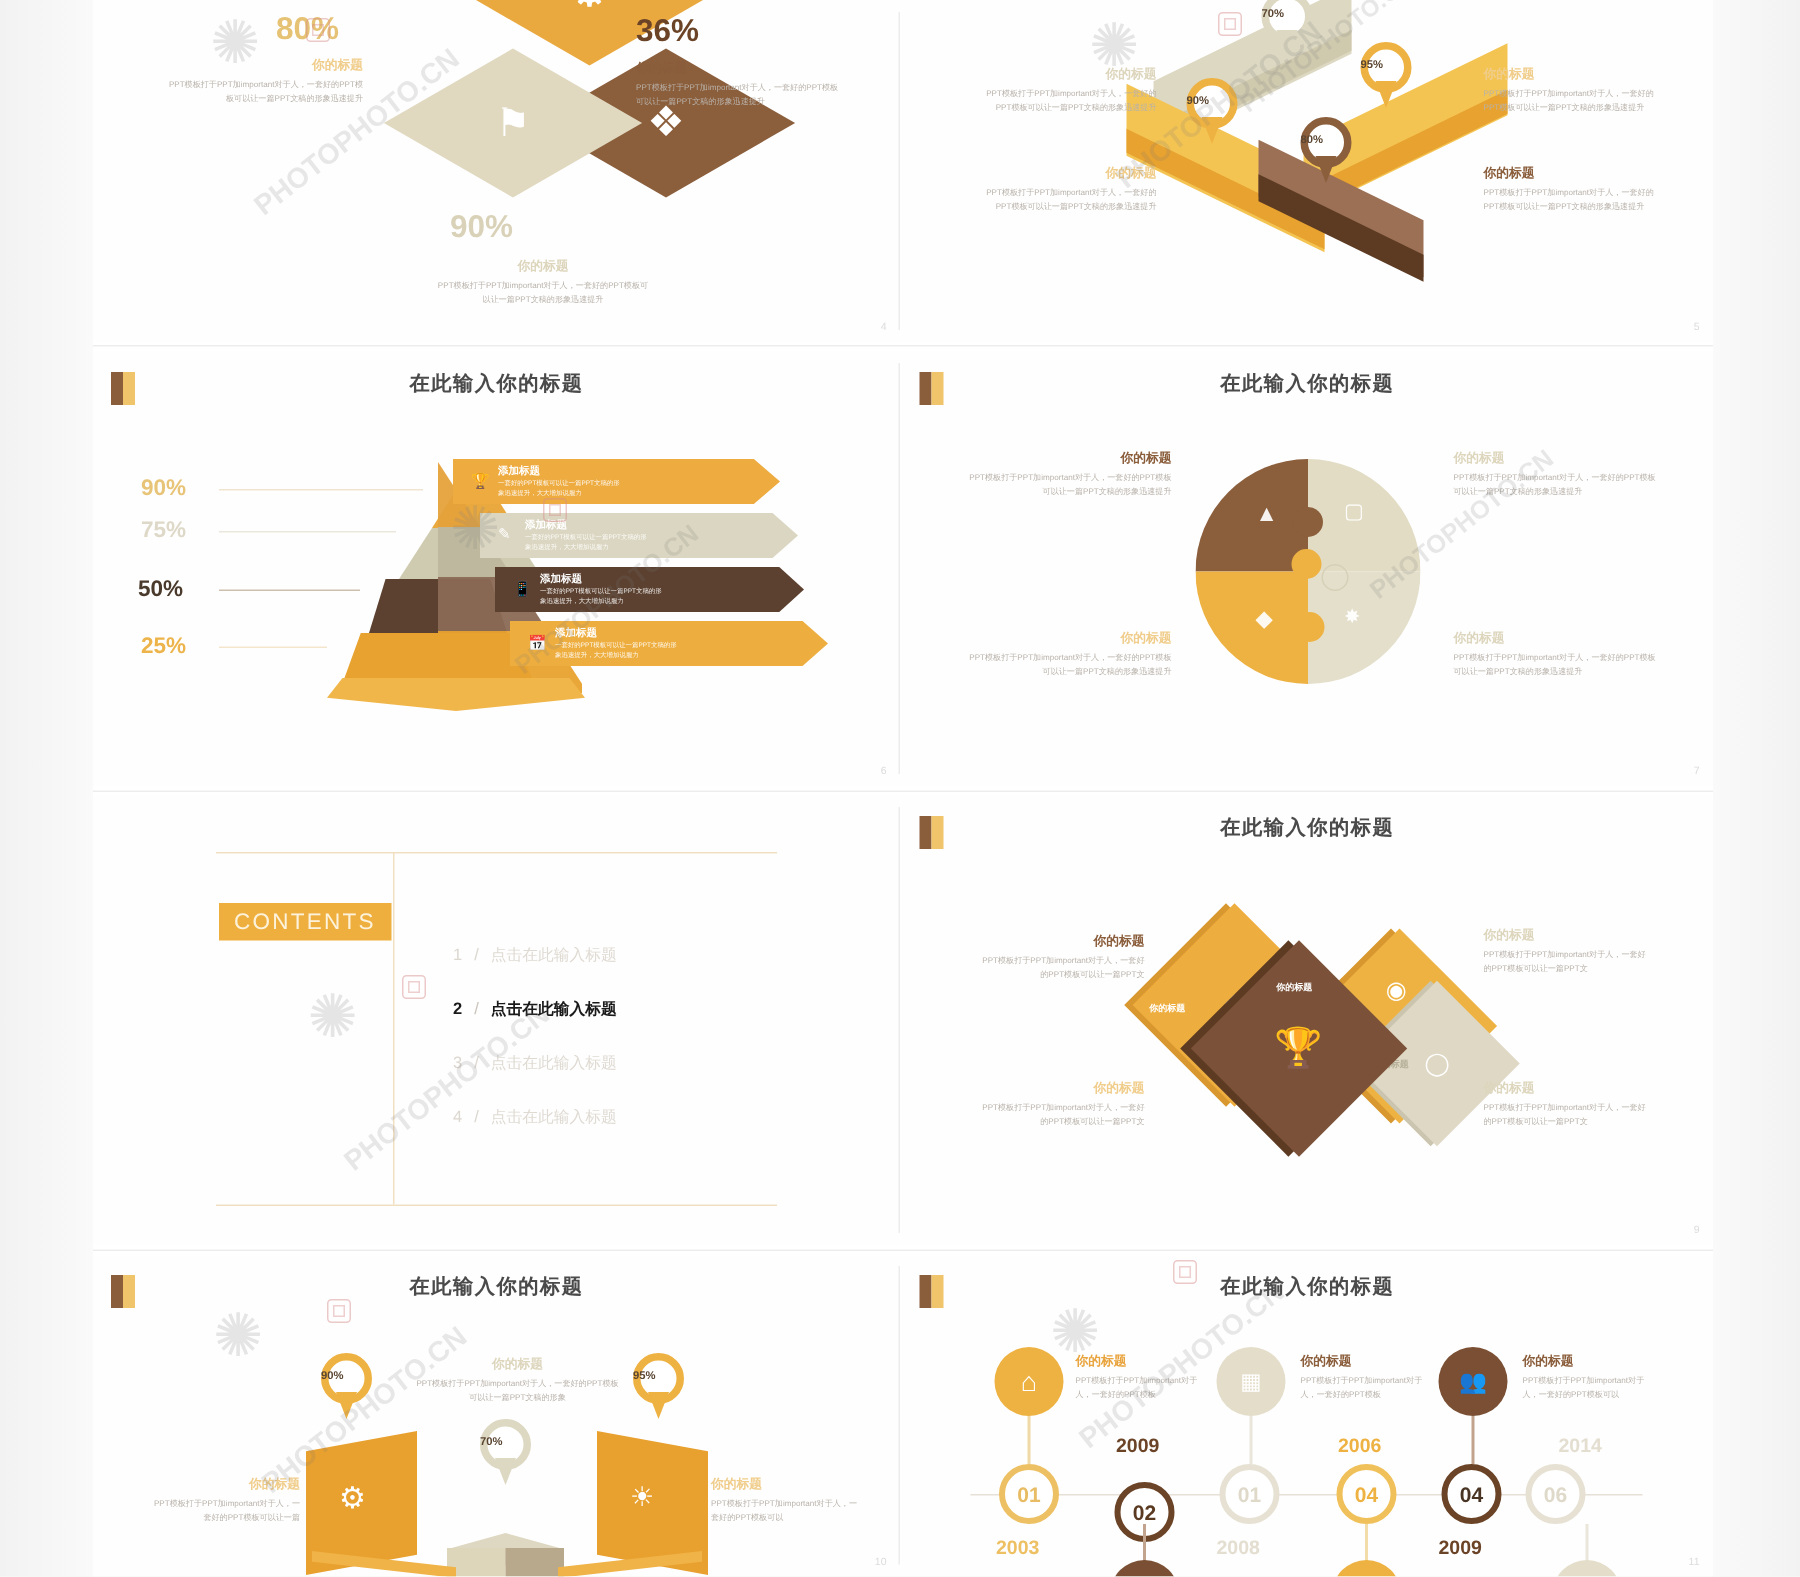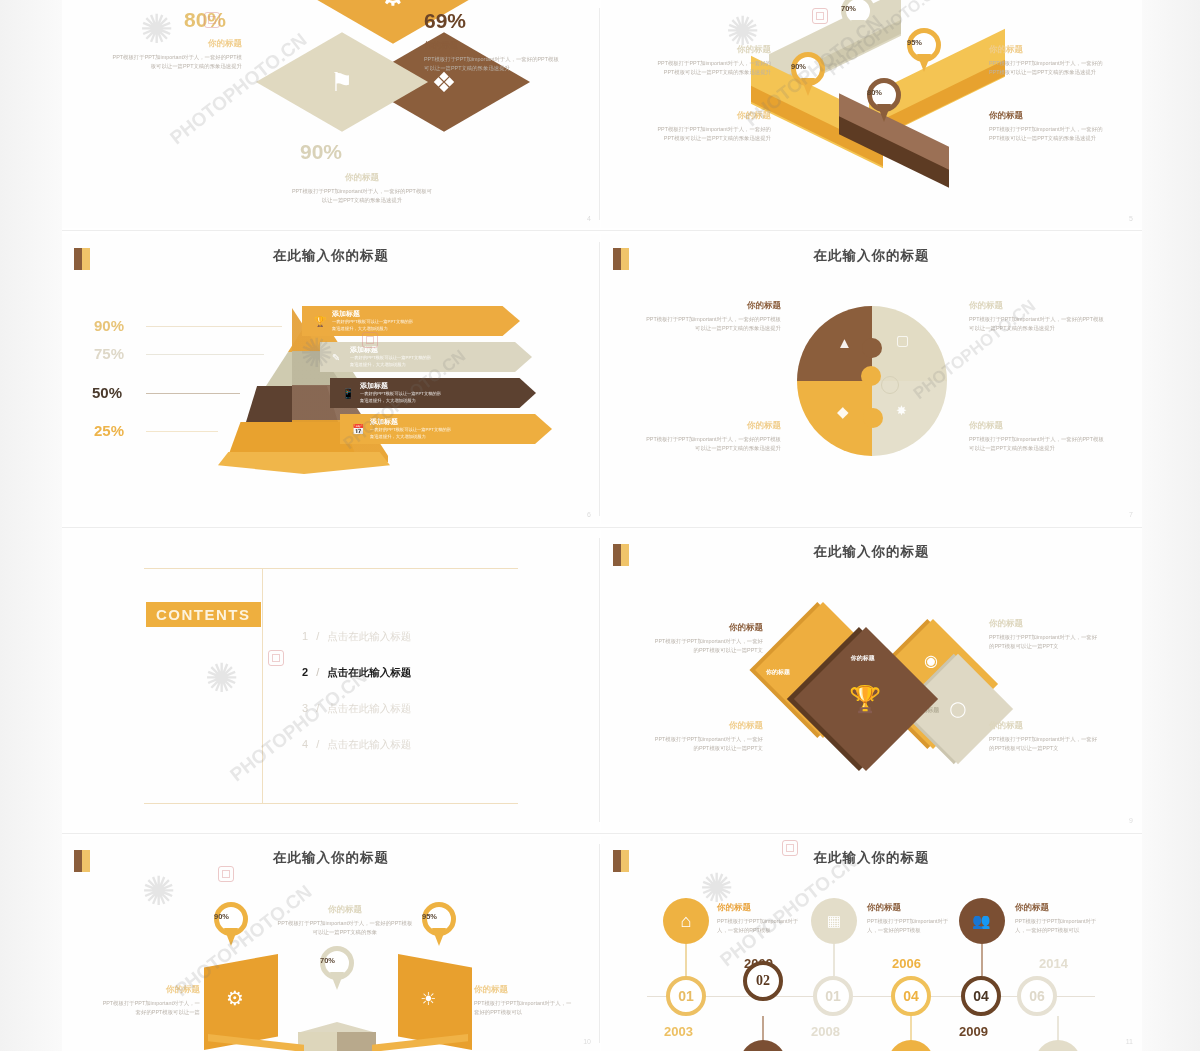--- a/index.html
+++ b/index.html
@@ -78,21 +78,21 @@
   .leadline{ position:absolute; height:1px; }
 
   
   .puzzle{ position:absolute; width:150px; height:150px; border-radius:50%; overflow:hidden; }
   .q{ position:absolute; width:75px; height:75px; }
   .knob{ position:absolute; width:20px; height:20px; border-radius:50%; }
   .qic{ position:absolute; color:#fff; opacity:.92; font-size:15px; }
   .hline{ position:absolute; height:1px; background:#f0dfc0; }
   .vline{ position:absolute; width:1px; background:#f0dfc0; }
   .contbox{ position:absolute; background:#eeaf3f; color:#fdf3dd;
-            font-size:15px; font-weight:bold; letter-spacing:1.5px;
+            font-size:15px; font-weight:normal; letter-spacing:1.5px;
             padding:4px 10px; }
   .citem{ position:absolute; display:flex; align-items:baseline; gap:8px; }
   .citem .n{ font-size:11px; }
   .citem .sl{ font-size:11px; }
   .citem .t{ font-size:10.5px; }
   .citem.dim .n,.citem.dim .sl{ color:#dcd7cf; }
   .citem.dim .t{ color:#dfdad2; }
   .citem.act .n,.citem.act .t{ color:#1a1a1a; font-weight:bold; }
   .citem.act .sl{ color:#c9c3ba; }
 
@@ -150,21 +150,21 @@
       </div>
     </div>
 
     <div class="pct" style="left:122px;top:8px;color:#e6c274;">80%</div>
     <div class="tb r" style="left:20px;top:38px;width:160px;">
       <div class="h lorange">你的标题</div>
       <div class="p">PPT模板打于PPT加important对于人，一套好的PPT模</div>
       <div class="p">板可以让一篇PPT文稿的形象迅速提升</div>
     </div>
 
-    <div class="pct" style="left:362px;top:9px;color:#6b4427;">69%</div>
+    <div class="pct" style="left:362px;top:9px;color:#6b4427;">36%</div>
     <div class="tb" style="left:362px;top:40px;width:170px;">
       <div class="h brown">你的标题</div>
       <div class="p">PPT模板打于PPT加important对于人，一套好的PPT模板</div>
       <div class="p">可以让一篇PPT文稿的形象迅速提升</div>
     </div>
 
     <div class="pct" style="left:238px;top:140px;color:#d9d2b8;">90%</div>
     <div class="tb c" style="left:180px;top:172px;width:240px;">
       <div class="h beige">你的标题</div>
       <div class="p">PPT模板打于PPT加important对于人，一套好的PPT模板可</div>
@@ -518,21 +518,21 @@
     <div class="axis" style="left:46px;top:160px;width:448px;"></div>
 
     <div class="icircle" style="left:62px;top:62px;background:#eeb242;">
           <span>⌂</span>
         </div>
     <div class="stem" style="left:84px;top:108px;height:32px;background:#efd9a6;"></div>
     <div class="node" style="left:65px;top:140px;border-color:#edc063;color:#e8bc64;">01</div>
     <div class="yr" style="left:63px;top:188px;color:#edc063;">2003</div>
 
     <div class="yr" style="left:143px;top:120px;color:#6b4427;">2009</div>
-    <div class="node" style="left:142px;top:125px;border-color:#6b4427;color:#5b3a22;font-family:Liberation Serif, serif;">02</div>
+    <div class="node" style="left:142px;top:152px;border-color:#6b4427;color:#5b3a22;">02</div>
     <div class="stem" style="left:161px;top:180px;height:26px;background:#c2a48e;"></div>
     <div class="icircle" style="left:139px;top:204px;background:#7b4f33;"></div>
 
     <div class="icircle" style="left:210px;top:62px;background:#e3ddc9;">
           <span style="font-size:15px;">▦</span>
         </div>
     <div class="stem" style="left:232px;top:108px;height:32px;background:#eae6da;"></div>
     <div class="node" style="left:212px;top:140px;border-color:#e6e1d3;color:#dfd9ca;">01</div>
     <div class="yr" style="left:210px;top:188px;color:#e3ded0;">2008</div>
 

